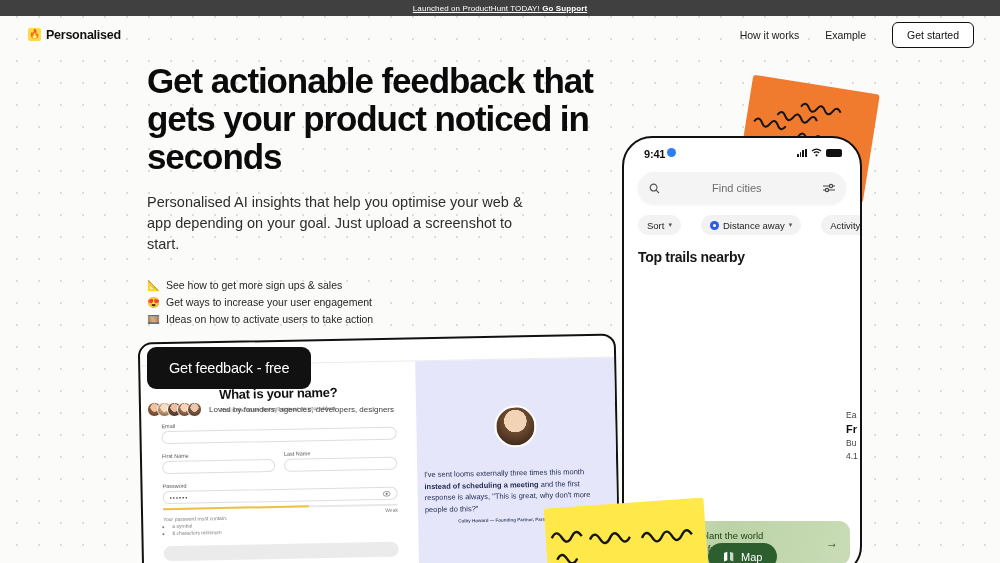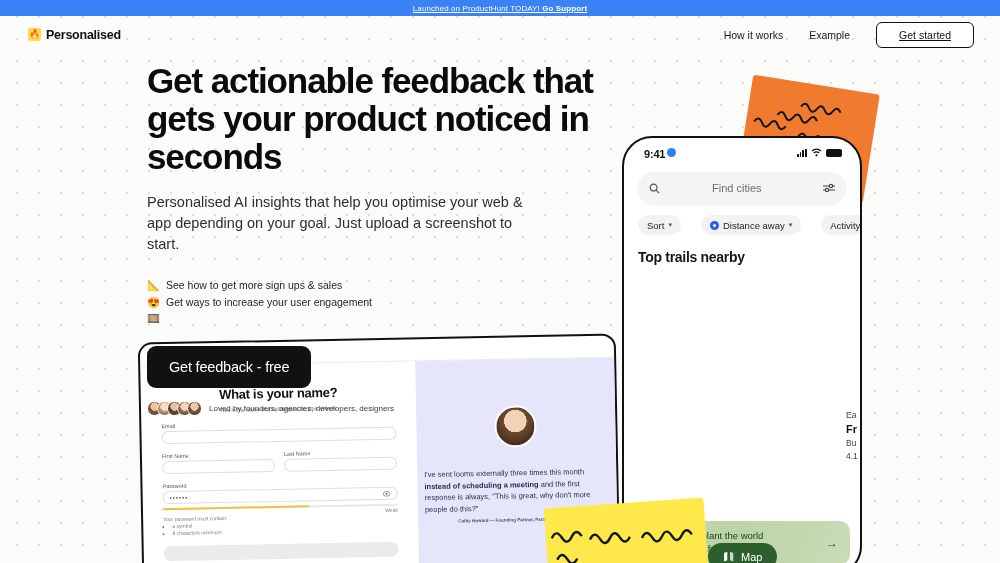--- a/index.html
+++ b/index.html
@@ -20,21 +20,21 @@
     background-color: #fbfbfa;
     background-image: radial-gradient(circle, #dcdcdc 1px, transparent 1.1px);
     background-size: 22px 22px;
     background-position: 6px 6px;
   }
 
   
   .promo-banner {
     position: relative;
     height: 16px;
-    background: #3b82f6;
+    background: #404040;
     display: flex;
     align-items: center;
     justify-content: center;
     z-index: 40;
   }
   .promo-text {
     font-size: 8px;
     color: #ffffff;
     text-decoration: underline;
     letter-spacing: .1px;
@@ -76,25 +76,24 @@
     color: #1a1a1a;
     text-decoration: none;
     white-space: nowrap;
   }
   .nav-cta {
     border: 1.3px solid #111;
     border-radius: 6px;
     background: #fff;
     font-size: 10.5px;
     color: #111;
-    padding: 6px 22px;
+    padding: 6px 14px;
     cursor: pointer;
     font-family: inherit;
     white-space: nowrap;
-    text-decoration: underline;
   }
 
   
   .hero {
     position: absolute;
     left: 147px;
     top: 62px;
     width: 470px;
     z-index: 20;
   }
@@ -582,20 +581,21 @@
     <div class="bullet">
       <span class="bullet-icon">📐</span>
       <span>See how to get more sign ups &amp; sales</span>
     </div>
     <div class="bullet">
       <span class="bullet-icon">😍</span>
       <span>Get ways to increase your user engagement</span>
     </div>
     <div class="bullet">
       <span class="bullet-icon">🎞️</span>
+      <span>Ideas on how to activate users to take action</span>
     </div>
   </div>
 
   <button class="cta-btn">Get feedback - free</button>
 
   <div class="social-proof">
     <div class="avatars">
       <div class="avatar a1"></div>
       <div class="avatar a2"></div>
       <div class="avatar a3"></div>

